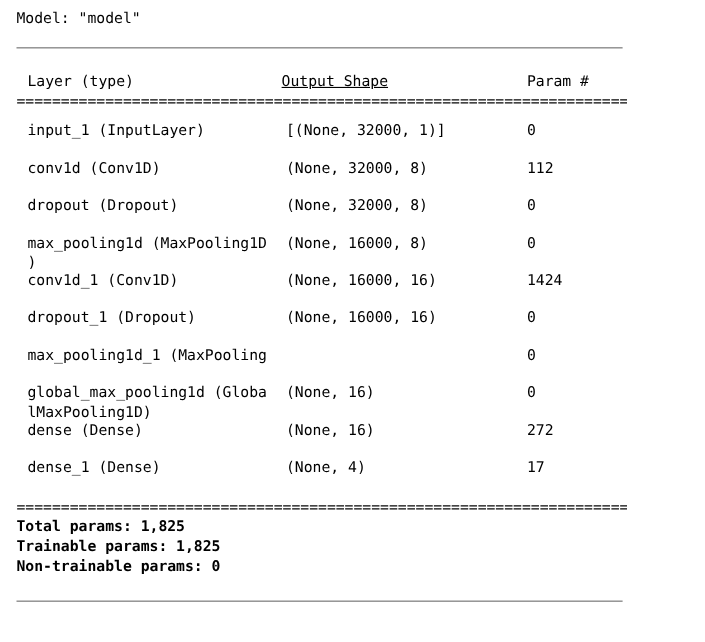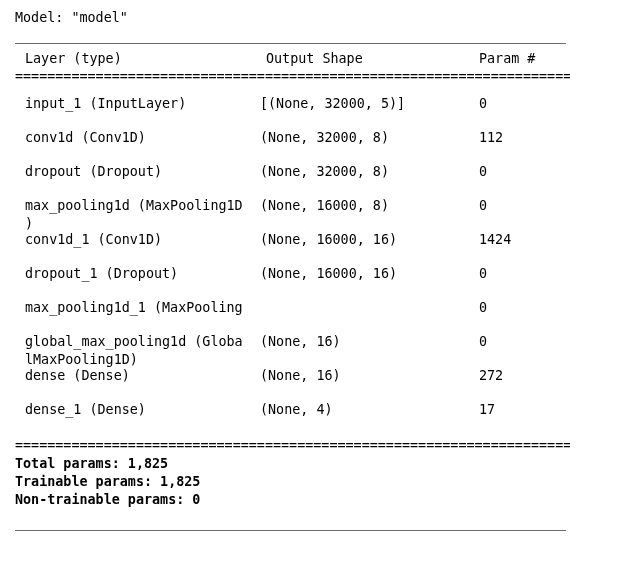--- a/index.html
+++ b/index.html
@@ -37,26 +37,26 @@
   .rule-top { margin-top: 16px; }
   .rule-bottom { margin-top: 21px; }
   .sep-line {
     white-space: pre;
     overflow: hidden;
     width: 555px;
     height: 18px;
     letter-spacing: 0;
   }
   .head-row {
-    margin-top: 6px;
+    margin-top: 22px;
     height: 18px;
     position: relative;
   }
   .col-layer { position: absolute; left: 10px; top: 0; white-space: pre; }
-  .col-shape { position: absolute; left: 251px; top: 0; white-space: pre; }
+  .col-shape { position: absolute; left: 241px; top: 0; white-space: pre; text-decoration: underline; }
   .col-param { position: absolute; left: 464px; top: 0; white-space: pre; text-align: right; }
   .table-body {
     position: relative;
     margin-top: 0;
   }
   .layer-row {
     position: relative;
     min-height: 18px;
     margin-top: 16px;
   }
@@ -105,21 +105,21 @@
     <span class="col-shape">Output Shape</span>
     <span class="col-param">Param #</span>
   </div>
 
   <div class="sep-line">=====================================================================</div>
 
   <div class="table-body">
 
     <div class="layer-row" style="margin-top:9px;">
       <span class="cell-layer"><span>input_1 (InputLayer)</span></span>
-      <span class="cell-shape">[(None, 32000, 5)]</span>
+      <span class="cell-shape">[(None, 32000, 1)]</span>
       <span class="cell-param">0</span>
     </div>
 
     <div class="layer-row">
       <span class="cell-layer"><span>conv1d (Conv1D)</span></span>
       <span class="cell-shape">(None, 32000, 8)</span>
       <span class="cell-param">112</span>
     </div>
 
     <div class="layer-row">

